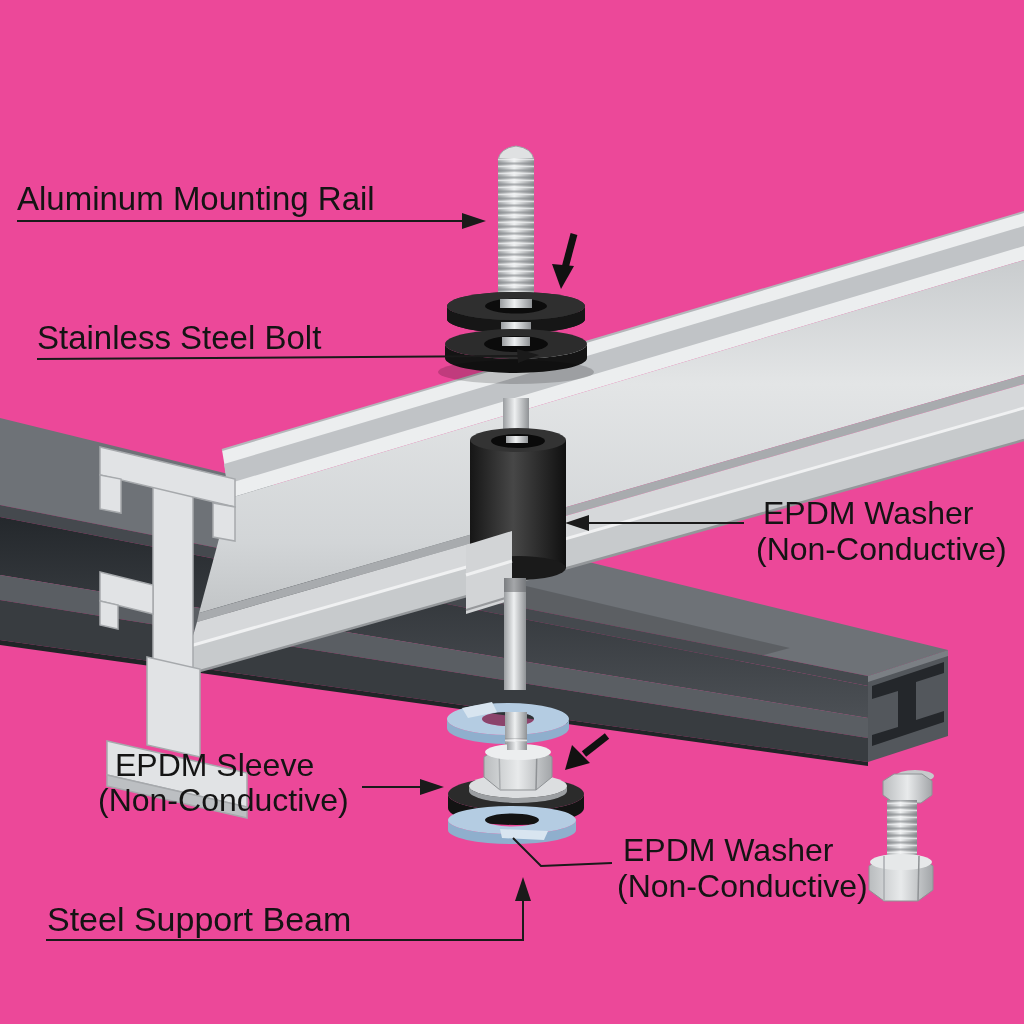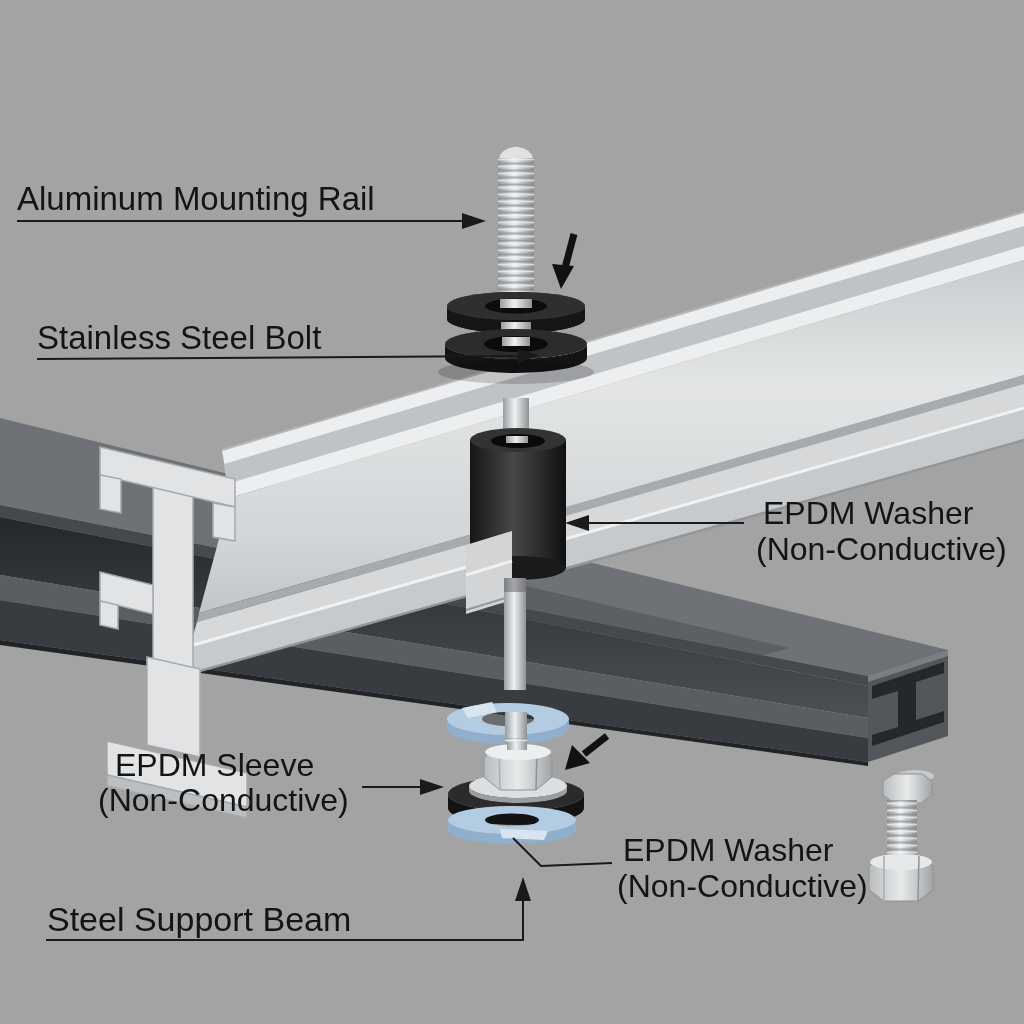--- a/index.html
+++ b/index.html
@@ -1,16 +1,16 @@
 <!DOCTYPE html>
 <html><head>
 <meta charset="utf-8">
 <style>
   html,body{margin:0;padding:0;background:#ffffff;}
-  .stage{position:relative;width:1024px;height:1024px;background:#a3a3a3;overflow:hidden;
+  .stage{position:relative;width:1024px;height:1024px;background:#ec4899;overflow:hidden;
          font-family:"Liberation Sans", sans-serif;}
   svg{position:absolute;left:0;top:0;}
   text{fill:#141414;}
   .lbl{font-size:32px;}
   .lbl-lg{font-size:33px;}
   .lbl-xl{font-size:34px;}
   .leader{stroke:#1a1a1a;stroke-width:2;fill:none;}
   .leaderhead{fill:#1a1a1a;stroke:none;}
   .thick{stroke:#111111;stroke-width:7;fill:none;}
   .thickhead{fill:#111111;stroke:none;}

